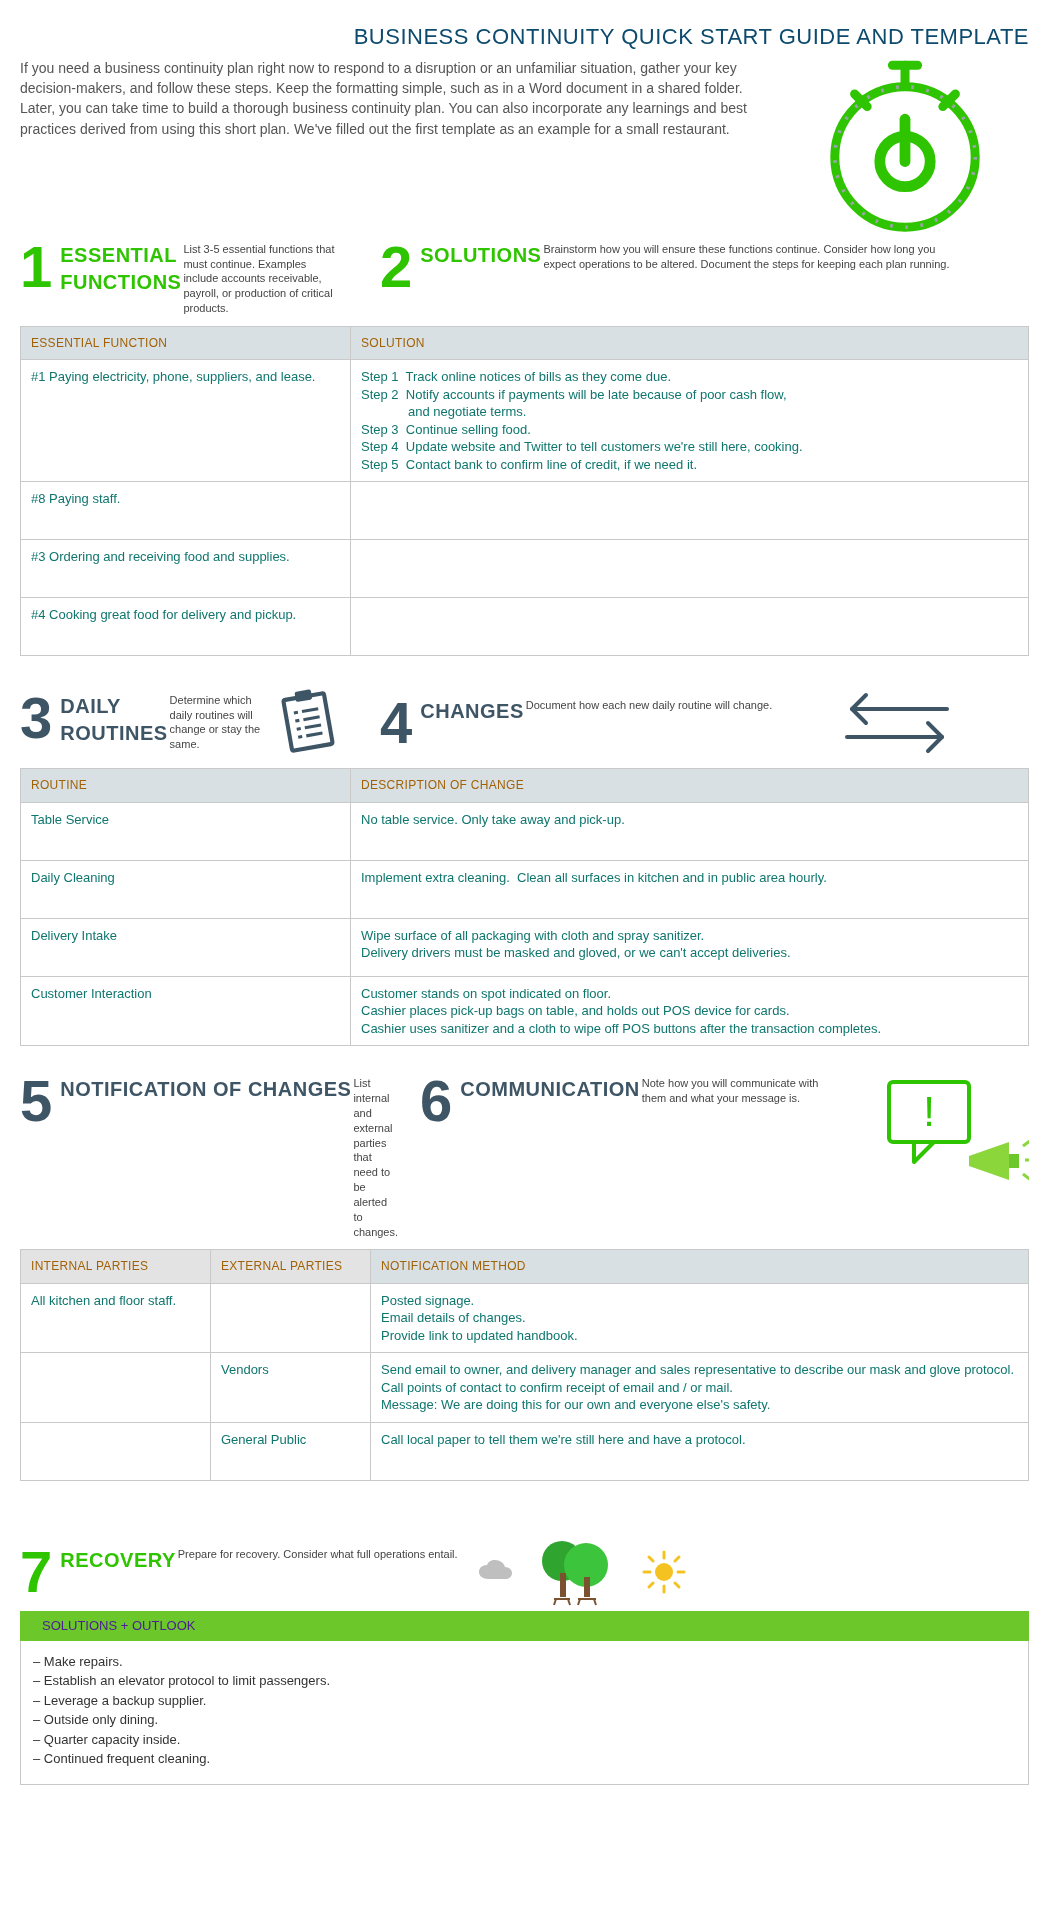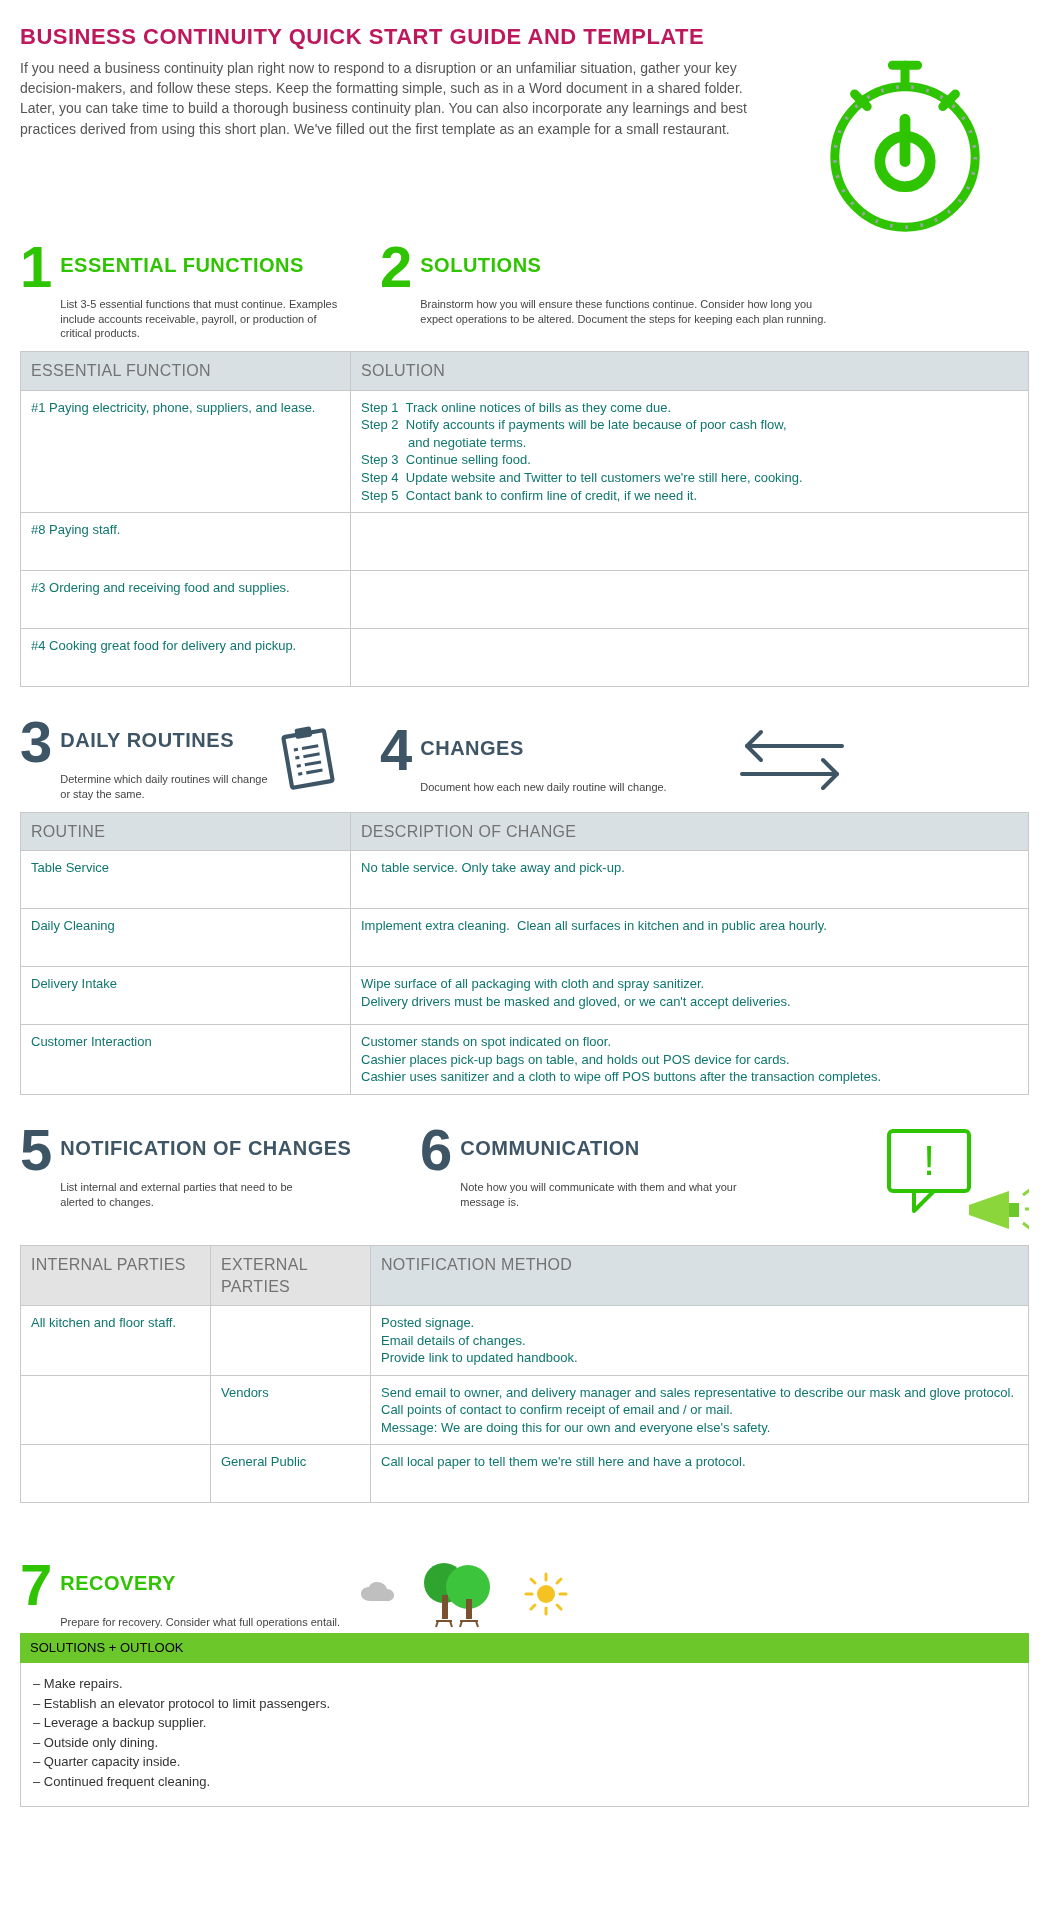--- a/index.html
+++ b/index.html
@@ -18,56 +18,57 @@
     padding:22px 20px 40px 20px;
     width:1049px;
     background:#ffffff;
     font-family:"Century Gothic","Segoe UI",Arial,sans-serif;
     color:var(--text);
     font-size:14px;
     line-height:1.35;
   }
   h1.page-title{
     font-size:22px;
-    font-weight:700;
+    font-weight:400;
     letter-spacing:.5px;
-    color:#be185d;
+    color:#0c4a6e;
     margin:0 0 6px 0;
+    text-align:right;
   }
   .intro-row{display:flex;gap:20px;}
   p.intro{
     margin:0 0 18px 0;
     max-width:740px;
     color:#555;font-size:14px;line-height:1.45;
   }
   .stopwatch-wrap{flex:1;display:flex;justify-content:center;align-items:flex-start;}
   
   .sec-head{display:flex;align-items:flex-start;gap:8px;}
   .sec-num{font-size:58px;font-weight:700;line-height:.85;}
   .sec-num.green{color:var(--green-bright);} 
   .sec-num.slate{color:var(--slate);} 
-  .sec-titleblock{display:flex;flex-direction:column;gap:18px;margin-top:10px;}
+  .sec-titleblock{display:flex;flex-direction:row;gap:2px;}
   .sec-title{font-size:20px;font-weight:700;letter-spacing:.5px;}
   .sec-title.green{color:var(--green-bright);}
   .sec-title.slate{color:var(--slate);}
   .sec-desc{font-size:11px;color:#444;max-width:340px;}
   .two-col-heads{display:flex;gap:40px;margin-top:4px;margin-bottom:10px;}
   .two-col-heads>div:first-child{width:320px;}
   .two-col-heads>div:last-child{flex:1;}
   .icon-slot{display:flex;align-items:center;justify-content:center;}
   
   table{width:100%;border-collapse:collapse;margin-bottom:30px;}
   th,td{border:1px solid var(--grey-border);padding:8px 10px;font-size:13px;vertical-align:top;text-align:left;}
-  th{background:var(--grey-head);color:#737373;font-weight:400;font-size:16px;letter-spacing:.3px;}
+  th{background:var(--grey-head);color:#a16207;font-weight:400;font-size:12px;letter-spacing:.3px;}
   th.grey2{background:var(--grey-head2);}
   td{color:#0f766e;}
   .col-narrow{width:330px;}
   tr.tall td{height:58px;}
   
-  .recovery-bar{background:var(--green);color:#000000;font-size:13px;padding:6px 10px;margin-top:4px;}
+  .recovery-bar{background:var(--green);color:#4c1d95;font-size:13px;padding:6px 22px;margin-top:4px;}
   .recovery-box{border:1px solid var(--grey-border);border-top:none;padding:10px 12px 14px;font-size:13px;color:#333;}
   .recovery-box div{margin:2px 0;}
   .spacer{height:26px;}
   
   svg{display:block;}
 </style>
 </head>
 <body>
 
 <h1 class="page-title">BUSINESS CONTINUITY QUICK START GUIDE AND TEMPLATE</h1>

